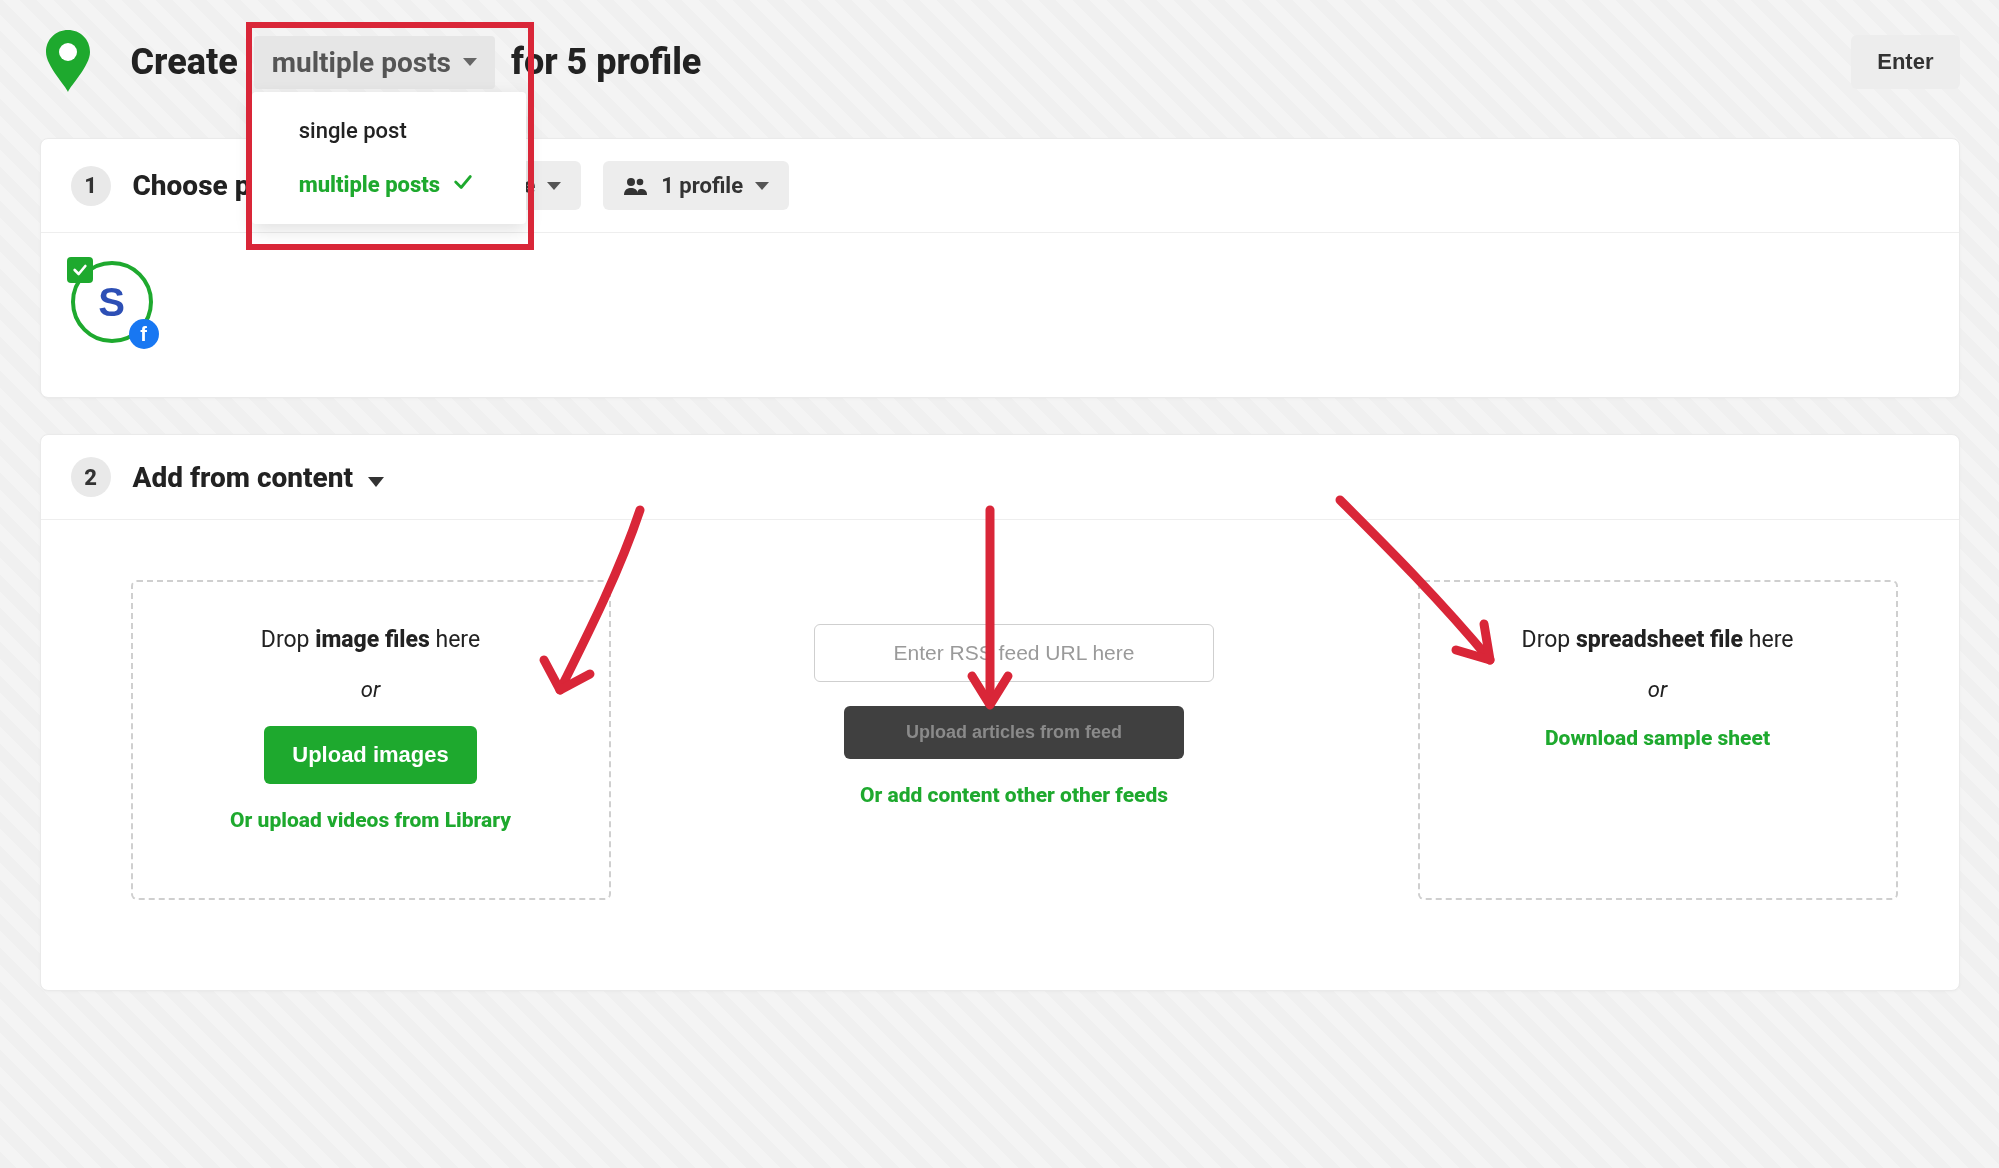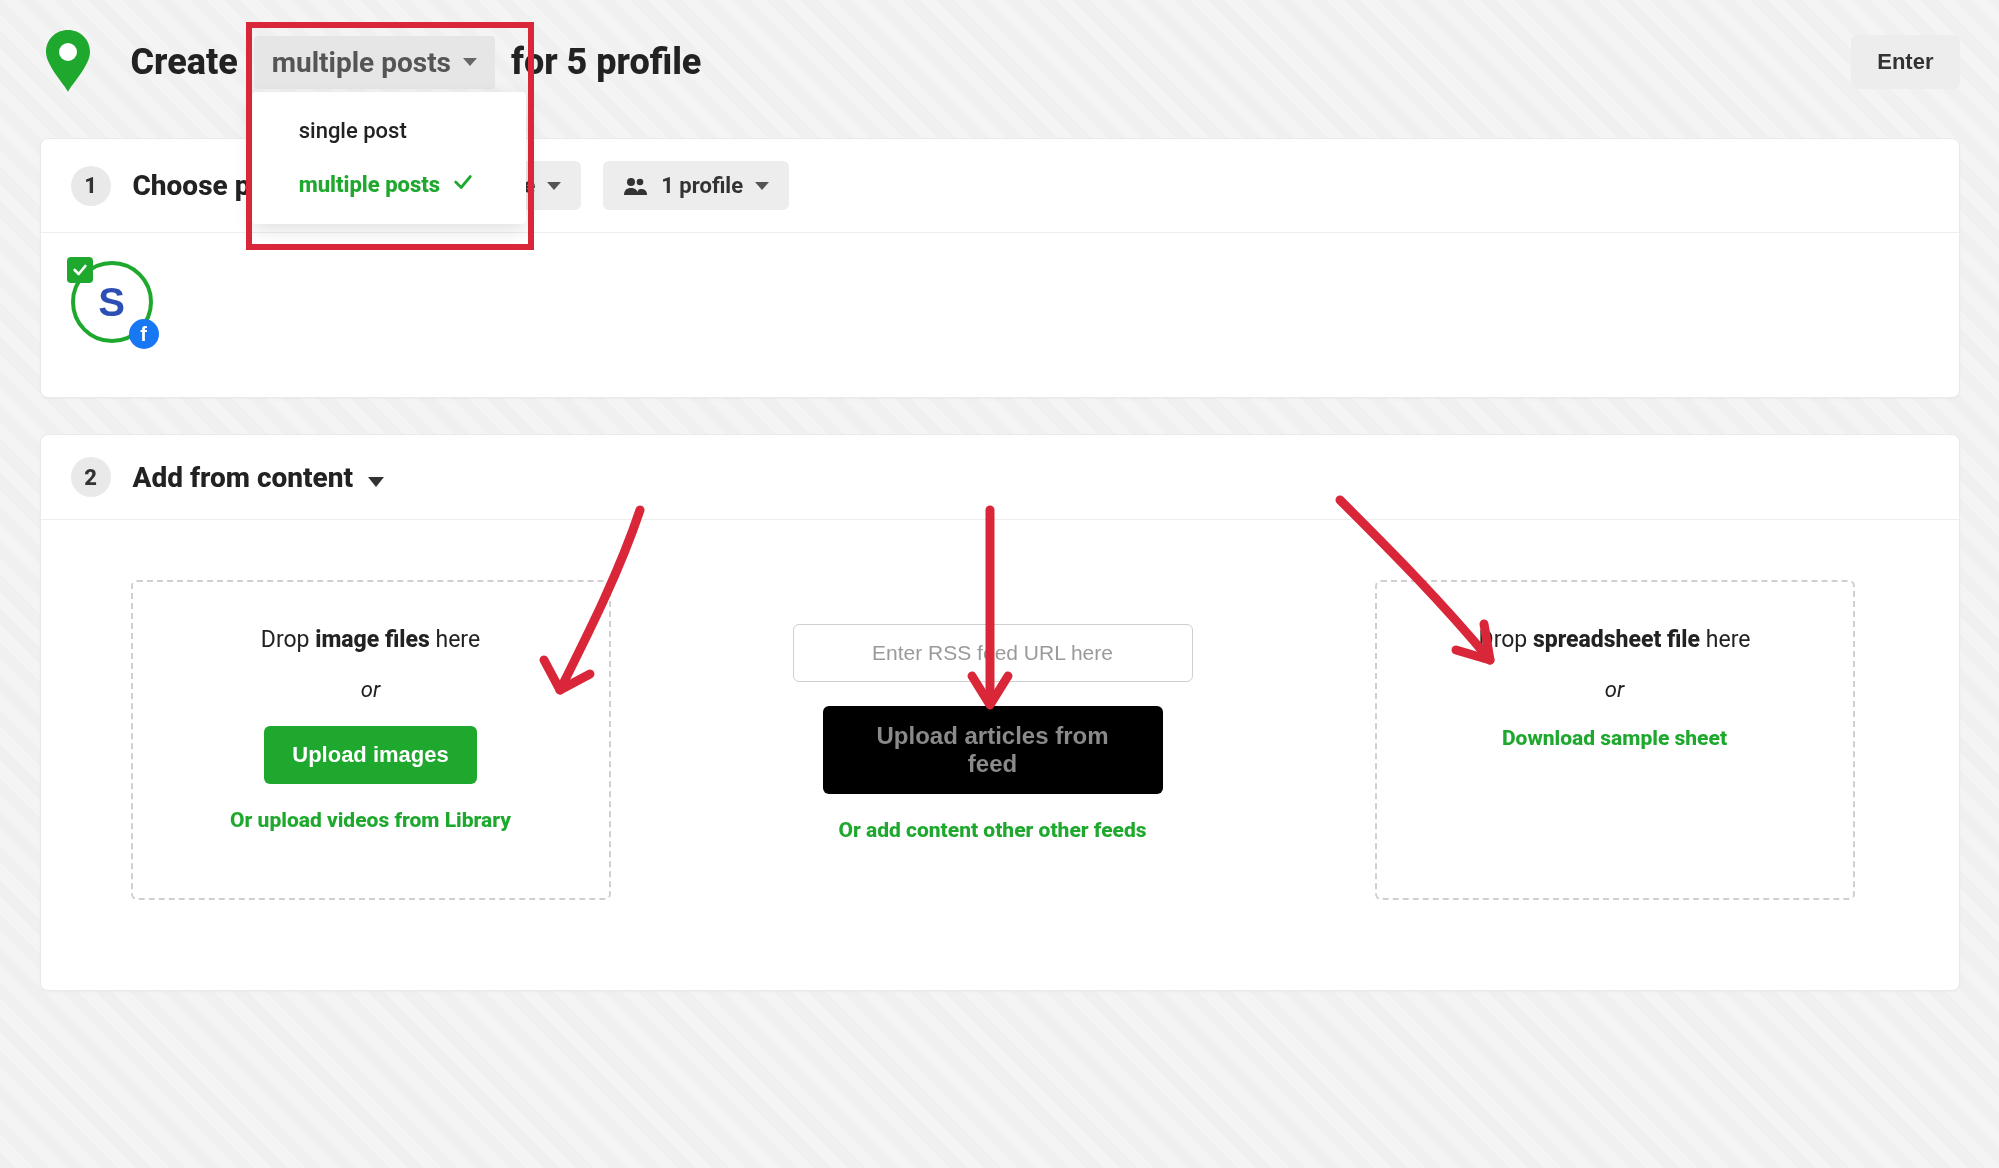--- a/index.html
+++ b/index.html
@@ -111,38 +111,38 @@
   }
   .profile-check svg { width:16px; height:16px; }
   .profile-fb {
     position:absolute; bottom:-2px; right:-2px; width:30px; height:30px; background:#1877f2;
     border-radius:50%; display:flex; align-items:center; justify-content:center; color:#fff;
     font-weight:900; font-size:20px; font-family: Arial, sans-serif;
   }
 
   
   .content-panes {
-    display: flex; gap: 90px; padding: 60px 104px 90px 90px; justify-content: space-between;
+    display: flex; gap: 90px; padding: 60px 61px 90px 90px; justify-content: space-between;
   }
   .pane {
     flex: 1; max-width: 480px; min-height: 320px;
     display: flex; flex-direction: column; align-items: center; justify-content: flex-start;
     gap: 24px; text-align: center; padding: 44px 30px;
   }
   .pane.dashed { border: 2px dashed #cfcfcf; border-radius: 6px; }
   .drop-text { font-size: 23px; color: #222; }
   .drop-text b { font-weight: 800; }
   .or-text { font-size: 22px; color: #222; font-style: italic; }
   .btn-green {
     background: #1ea92e; color: #fff; border: none; border-radius: 6px;
     font-size: 22px; font-weight: 800; padding: 16px 28px; cursor: pointer; text-align: right;
   }
   .btn-grey {
-    background: #000000; color: #8a8a8a; border: none; border-radius: 6px;
-    font-size: 24px; font-weight: 700; padding: 16px 28px; cursor: default; width: 100%;
+    background: #404040; color: #8a8a8a; border: none; border-radius: 6px;
+    font-size: 18px; font-weight: 700; padding: 16px 28px; cursor: default; width: 100%;
     max-width: 340px;
   }
   .link-green { color: #1ea92e; font-weight: 800; font-size: 21px; cursor: pointer; text-decoration: none; }
   .input {
     width: 100%; max-width: 400px; border: 1px solid #cfcfcf; border-radius: 6px;
     padding: 16px 18px; font-size: 21px; color: #333; text-align: center;
   }
   .input::placeholder { color: #9a9a9a; }
 
   

